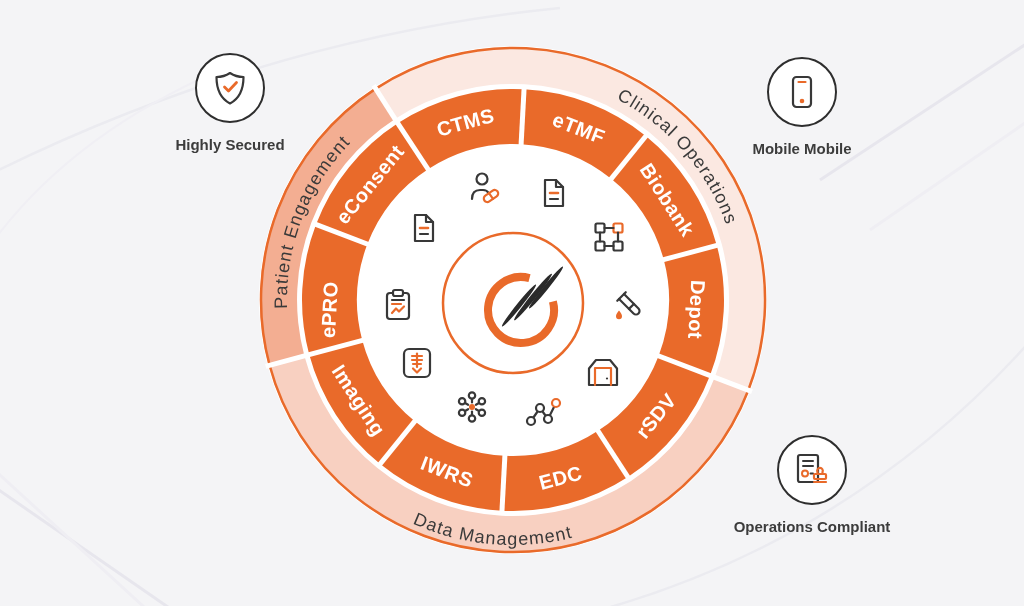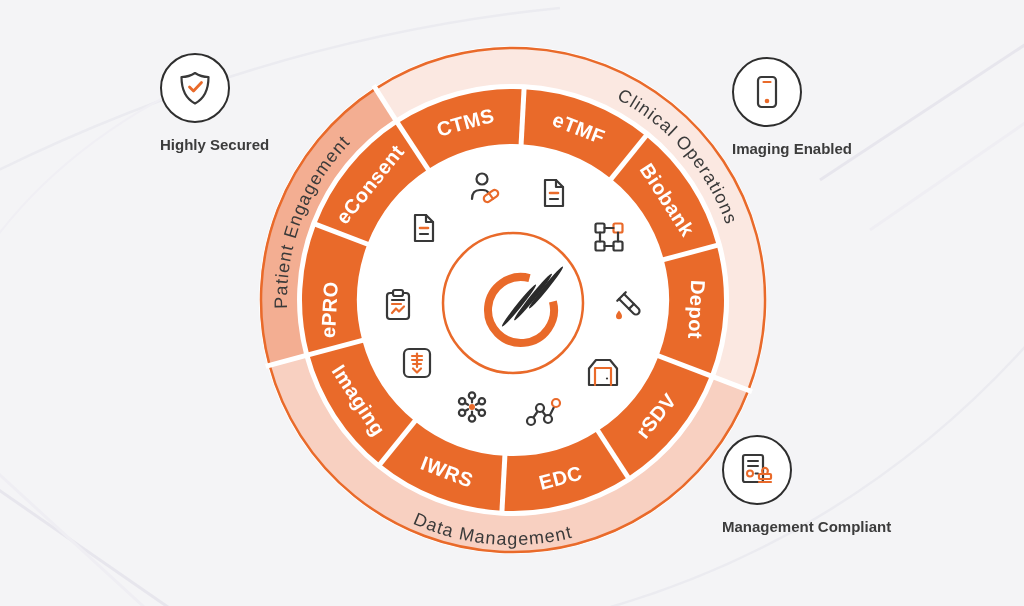--- a/index.html
+++ b/index.html
@@ -8,21 +8,21 @@
   .stage svg.diagram{position:absolute;left:0;top:0;}
   
   .ik{stroke:#383838;stroke-width:2.2;fill:none;stroke-linecap:round;stroke-linejoin:round;}
   .io{stroke:#E96A2A;}
   .wf{fill:#ffffff;}
   .fo{fill:#E96A2A;stroke:none;}
   .divider{stroke:#ffffff;stroke-width:5;stroke-linecap:butt;}
   .mod-label{font-family:"Liberation Sans",sans-serif;font-size:20px;font-weight:bold;
              fill:#ffffff;letter-spacing:.5px;text-anchor:middle;}
   .cat-label{font-family:"Liberation Sans",sans-serif;font-size:18px;fill:#3a3a3a;letter-spacing:1.1px;}
-  .badge{position:absolute;display:flex;flex-direction:column;gap:13px;}
+  .badge{position:absolute;display:flex;flex-direction:column;align-items:center;gap:13px;}
   .badge-circle{width:70px;height:70px;border:2.5px solid #2e2e2e;border-radius:50%;background:#ffffff;
                 display:flex;align-items:center;justify-content:center;box-sizing:border-box;}
   .badge-label{font-size:15px;font-weight:bold;color:#3c3c3c;white-space:nowrap;}
 </style>
 </head>
 <body>
 
 <div class="stage">
 
 <svg class="diagram" width="1024" height="606" viewBox="0 0 1024 606">
@@ -222,33 +222,33 @@
   </div>
 
   <div class="badge" style="left:732px;top:57px;width:140px">
     <div class="badge-circle">
       <svg width="42" height="42" viewBox="-21 -21 42 42">
         <rect class="ik" x="-9" y="-15" width="18" height="30" rx="3.5"></rect>
         <line class="ik io" x1="-3.5" y1="-10" x2="3.5" y2="-10"></line>
         <circle class="fo" cx="0" cy="9" r="2.3"></circle>
       </svg>
     </div>
-    <div class="badge-label">Imaging Enabled</div>
+    <div class="badge-label">Mobile Mobile</div>
   </div>
 
 
   <div class="badge" style="left:722px;top:435px;width:180px">
     <div class="badge-circle">
       <svg width="44" height="44" viewBox="-22 -22 44 44">
         <rect class="ik" x="-14" y="-15" width="20" height="27" rx="2"></rect>
         <line class="ik" x1="-9" y1="-9" x2="1" y2="-9" style="stroke-width:2"></line>
         <line class="ik" x1="-9" y1="-4" x2="1" y2="-4" style="stroke-width:2"></line>
         <circle class="ik io" cx="-7" cy="3.5" r="3" style="stroke-width:2"></circle>
         <line class="ik" x1="-1.5" y1="3.5" x2="1" y2="3.5" style="stroke-width:2"></line>
         <path class="ik io" d="M 5.5 4 V 2 A 2.8 2.8 0 1 1 10.5 2 V 4"></path>
         <rect class="ik io" x="2" y="4" width="12" height="5" rx="1"></rect>
         <line class="ik io" x1="2" y1="12" x2="14" y2="12"></line>
       </svg>
     </div>
-    <div class="badge-label">Management Compliant</div>
+    <div class="badge-label">Operations Compliant</div>
   </div>
 
 </div>
 
 </body></html>

